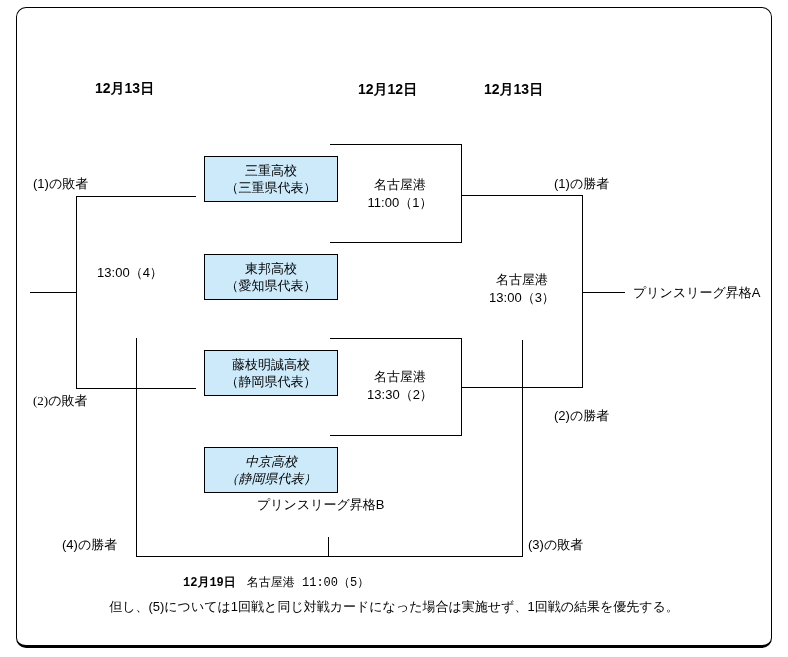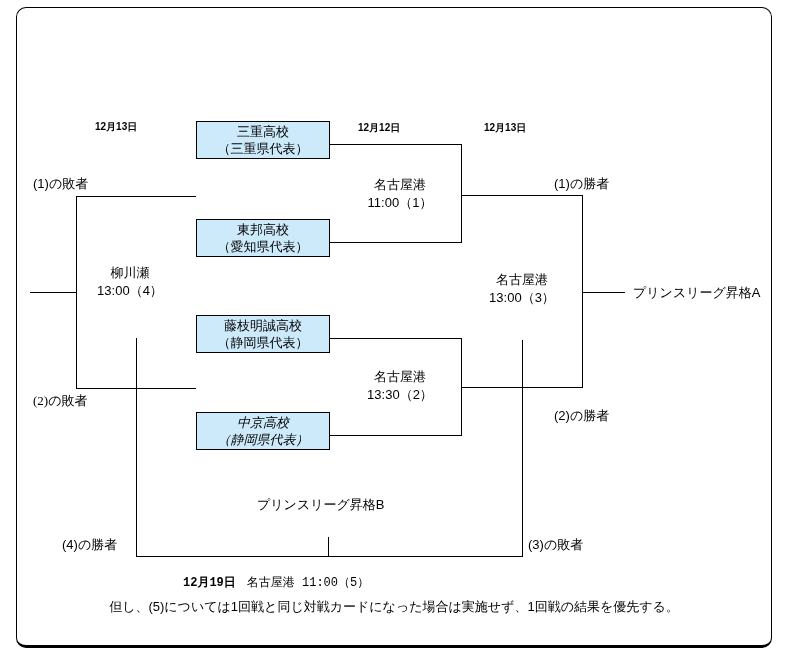--- a/index.html
+++ b/index.html
@@ -33,38 +33,38 @@
     position:absolute;
     left:0;top:27px;width:100%;
     text-align:center;
     font-size:16px;
     font-weight:bold;
     color:var(--title-color);
     letter-spacing:1px;
   }
   .date{
     position:absolute;
-    font-size:10px;
+    font-size:14px;
     font-weight:bold;
     white-space:nowrap;
-    margin-top:40px;
   }
   .team{
     position:absolute;
-    left:196px;
-    width:134px;height:38px;
+    left:204px;
+    width:134px;height:46px;
     background:var(--box-fill);
     border:1px solid #000;
     display:flex;
     flex-direction:column;
     justify-content:center;
     align-items:center;
     font-size:13px;
     line-height:17px;
     text-align:center;
+    margin-top:35px;
   }
   .match{
     position:absolute;
     width:120px;
     text-align:center;
     font-size:13px;
     line-height:18px;
     white-space:nowrap;
   }
   .lbl{
@@ -130,21 +130,20 @@
   </div>
   <div class="match" style="left:340px;top:368px;">
     <div>名古屋港</div>
     <div>13:30（2）</div>
   </div>
   <div class="match" style="left:462px;top:271px;">
     <div>名古屋港</div>
     <div>13:00（3）</div>
   </div>
   <div class="match" style="left:70px;top:264px;">
-    <div>柳川瀬</div>
     <div>13:00（4）</div>
   </div>
 
   <div class="lbl" style="left:33px;top:175px;">(1)の敗者</div>
   <div class="lbl" style="left:33px;top:392px;font-family:Liberation Serif, serif;">(2)の敗者</div>
   <div class="lbl" style="left:554px;top:175px;">(1)の勝者</div>
   <div class="lbl" style="left:554px;top:391px;margin-top:16px;">(2)の勝者</div>
   <div class="lbl" style="left:62px;top:536px;">(4)の勝者</div>
   <div class="lbl" style="left:528px;top:536px;">(3)の敗者</div>
   <div class="lbl" style="left:257px;top:496px;">プリンスリーグ昇格B</div>

